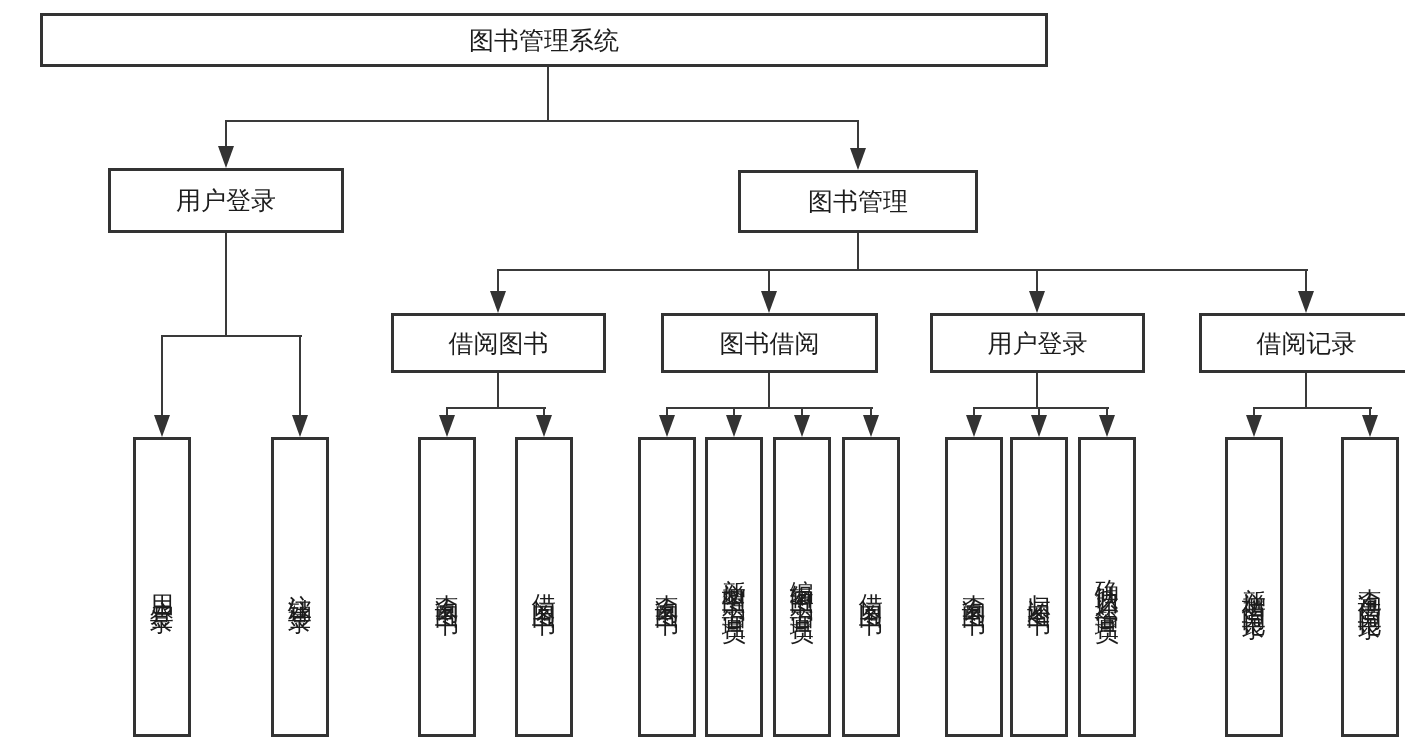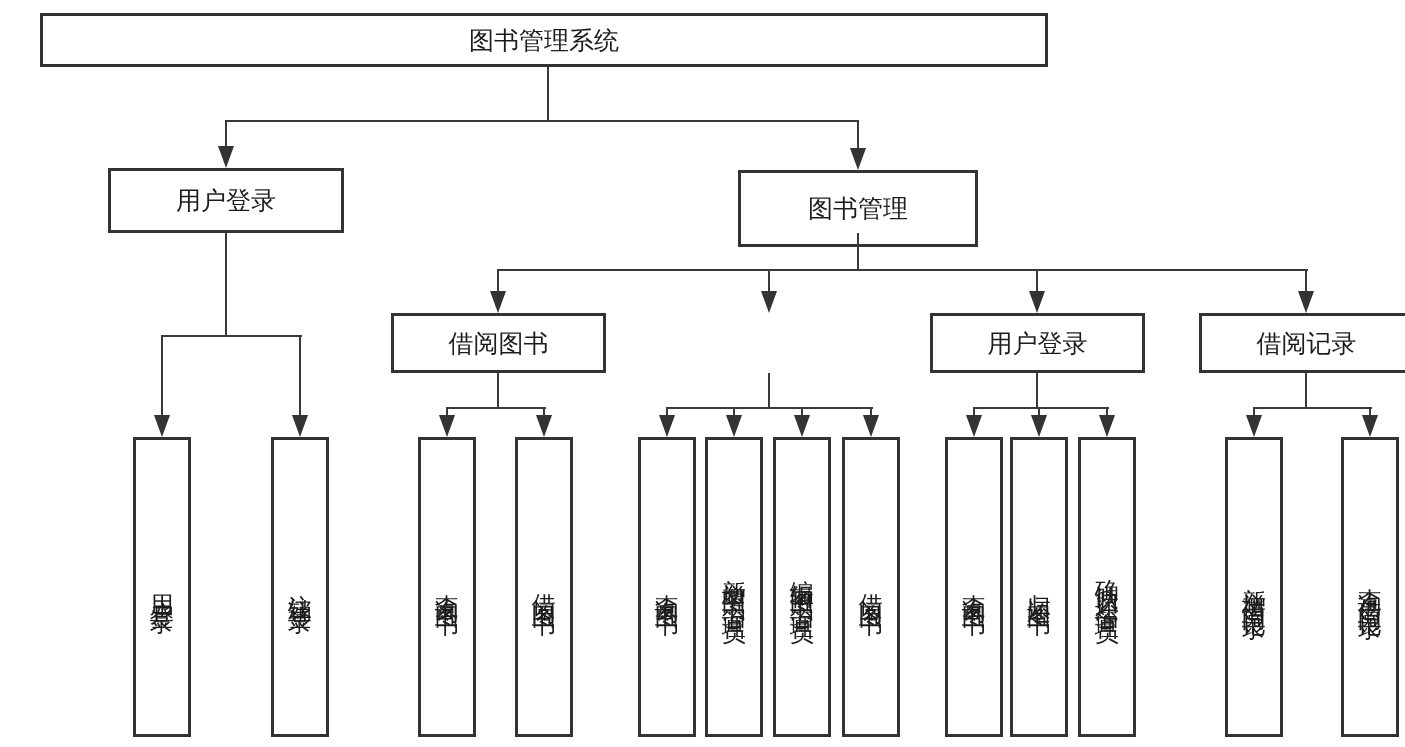--- a/index.html
+++ b/index.html
@@ -57,21 +57,21 @@
   <div class="vline" style="left:519px;top:67px;height:55px;"></div>
   <div class="hline" style="left:197px;top:120px;width:634px;"></div>
   <div class="vline" style="left:197px;top:120px;height:30px;"></div>
   <div class="arr" style="left:190px;top:146px;"></div>
   <div class="vline" style="left:829px;top:120px;height:30px;"></div>
   <div class="arr" style="left:822px;top:148px;"></div>
 
   <div class="box" style="left:80px;top:168px;width:236px;height:65px;">
     <span class="hlabel">用户登录</span>
   </div>
-  <div class="box" style="left:710px;top:170px;width:240px;height:77px;">
+  <div class="box" style="left:710px;top:170px;width:240px;height:63px;">
     <span class="hlabel">图书管理</span>
   </div>
 
   <div class="vline" style="left:197px;top:233px;height:104px;"></div>
   <div class="hline" style="left:133px;top:335px;width:141px;"></div>
   <div class="vline" style="left:133px;top:335px;height:84px;"></div>
   <div class="arr" style="left:126px;top:415px;"></div>
   <div class="vline" style="left:271px;top:335px;height:84px;"></div>
   <div class="arr" style="left:264px;top:415px;"></div>
 
@@ -81,20 +81,23 @@
   <div class="arr" style="left:462px;top:291px;"></div>
   <div class="vline" style="left:740px;top:269px;height:26px;"></div>
   <div class="arr" style="left:733px;top:291px;"></div>
   <div class="vline" style="left:1008px;top:269px;height:26px;"></div>
   <div class="arr" style="left:1001px;top:291px;"></div>
   <div class="vline" style="left:1277px;top:269px;height:26px;"></div>
   <div class="arr" style="left:1270px;top:291px;"></div>
 
   <div class="box" style="left:363px;top:313px;width:215px;height:60px;">
     <span class="hlabel">借阅图书</span>
+  </div>
+  <div class="box" style="left:633px;top:313px;width:217px;height:60px;">
+    <span class="hlabel">图书借阅</span>
   </div>
   <div class="box" style="left:902px;top:313px;width:215px;height:60px;">
     <span class="hlabel">用户登录</span>
   </div>
   <div class="box" style="left:1171px;top:313px;width:215px;height:60px;">
     <span class="hlabel">借阅记录</span>
   </div>
 
   <div class="vline" style="left:469px;top:373px;height:36px;"></div>
   <div class="hline" style="left:418px;top:407px;width:100px;"></div>

